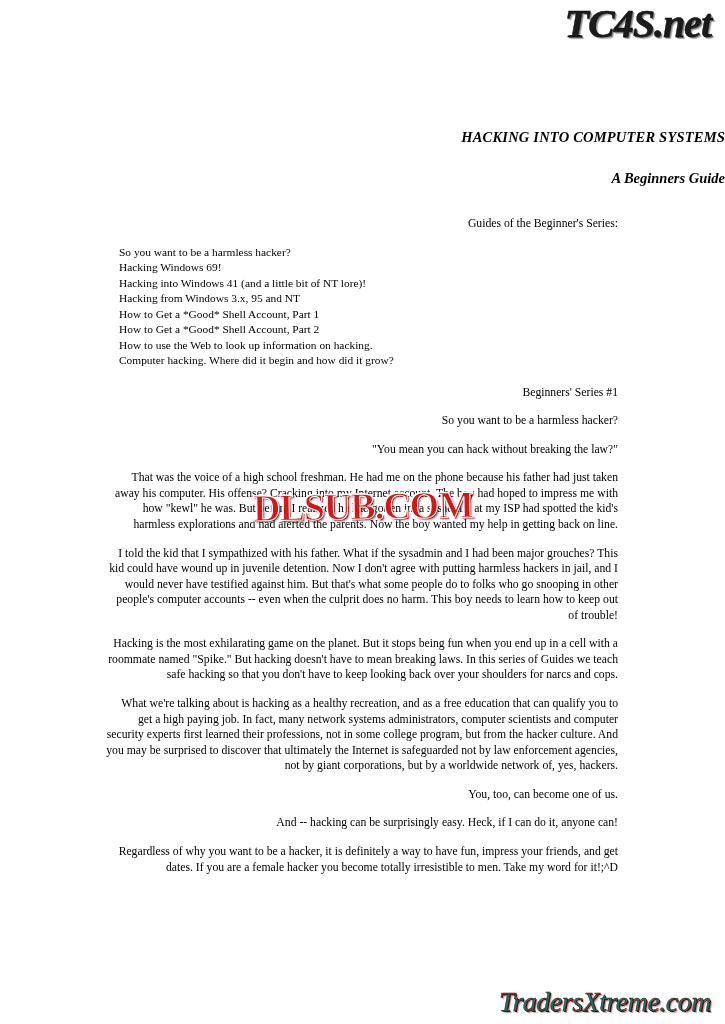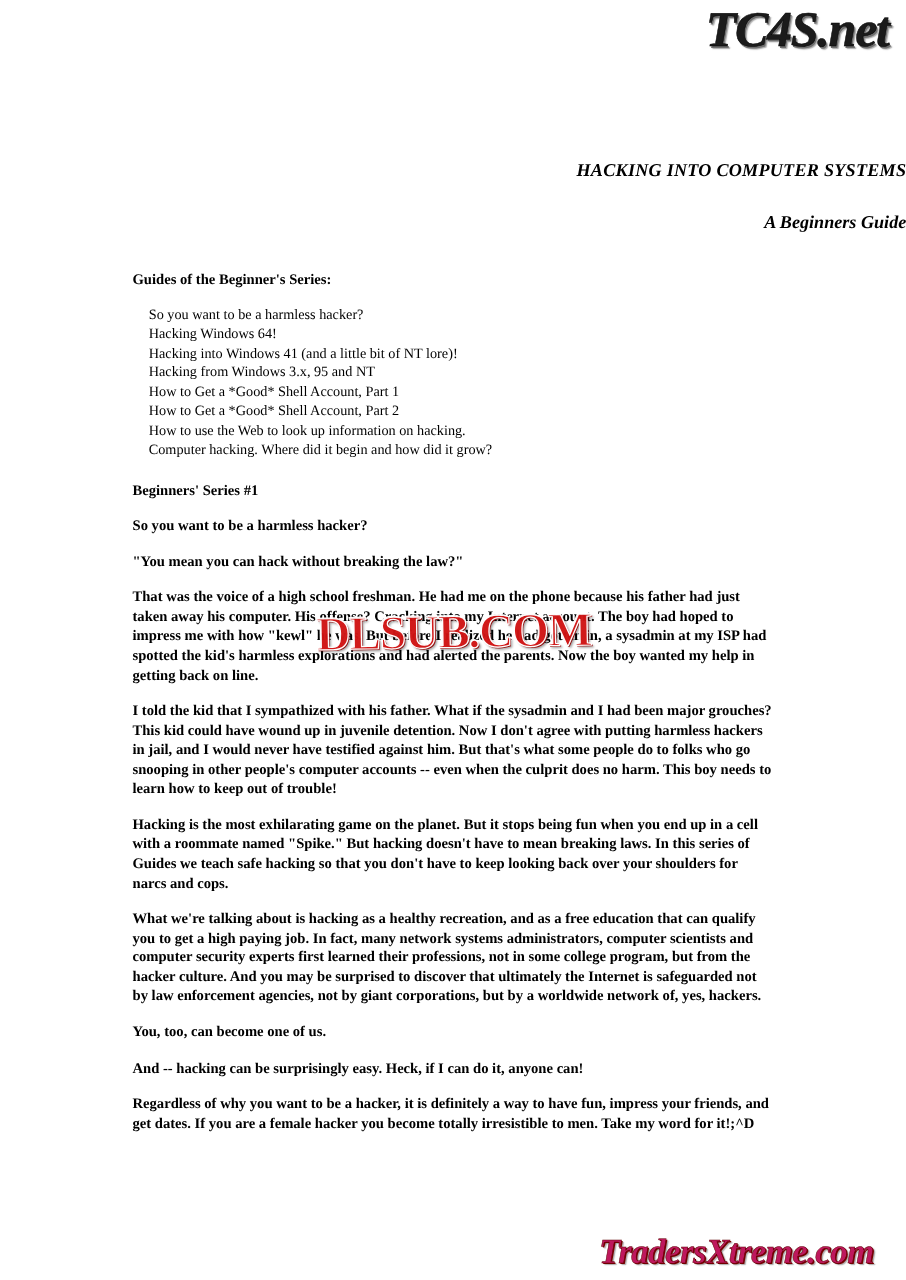--- a/index.html
+++ b/index.html
@@ -30,27 +30,27 @@
     letter-spacing: -1px;
     text-shadow:
        1px 1px 0 #6f6f6f,
        2px 2px 1px rgba(0,0,0,0.35);
     -webkit-text-stroke: 0.4px #000;
   }
 
   .wm-bottom {
     position: absolute;
     bottom: 8px;
-    right: 26px;
+    right: 14px;
     font-family: "Liberation Serif", serif;
-    font-weight: bold;
+    font-weight: normal;
     font-style: italic;
     font-size: 28px;
     line-height: 1;
-    color: #be185d;
+    color: #0f766e;
     letter-spacing: -0.5px;
     text-shadow:
        1px 1px 0 #7a0000,
        2px 2px 1px rgba(0,0,0,0.35);
     -webkit-text-stroke: 0.4px #5c0000;
   }
 
   .wm-center {
     position: absolute;
     top: 487px;
@@ -108,22 +108,21 @@
     position: absolute;
     left: 106px;
     top: 216px;
     width: 512px;
     font-size: 11.7px;
     line-height: 1.33;
   }
 
   .content p {
     margin: 0 0 13px 0;
-    text-align: left;
-    font-weight: bold;
+    text-align: right;
   }
 
   .guides-heading {
     margin: 0 0 14px 0;
   }
 
   .guide-list {
     margin: 0 0 16px 0;
     padding: 0 0 0 13px;
     list-style: none;
@@ -143,21 +142,21 @@
 
   <div class="doc-title">HACKING INTO COMPUTER SYSTEMS</div>
   <div class="doc-subtitle">A Beginners Guide</div>
 
   <div class="content">
 
     <p class="guides-heading">Guides of the Beginner's Series:</p>
 
     <ul class="guide-list">
       <li>So you want to be a harmless hacker?</li>
-      <li>Hacking Windows 64!</li>
+      <li>Hacking Windows 69!</li>
       <li>Hacking into Windows 41 (and a little bit of NT lore)!</li>
       <li>Hacking from Windows 3.x, 95 and NT</li>
       <li>How to Get a *Good* Shell Account, Part 1</li>
       <li>How to Get a *Good* Shell Account, Part 2</li>
       <li>How to use the Web to look up information on hacking.</li>
       <li>Computer hacking. Where did it begin and how did it grow?</li>
     </ul>
 
     <p>Beginners' Series #1</p>
     <p>So you want to be a harmless hacker?</p>

